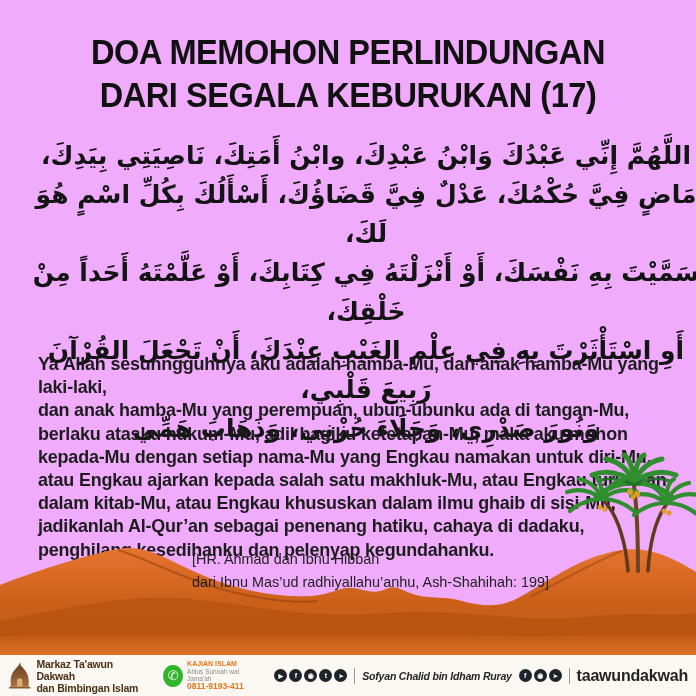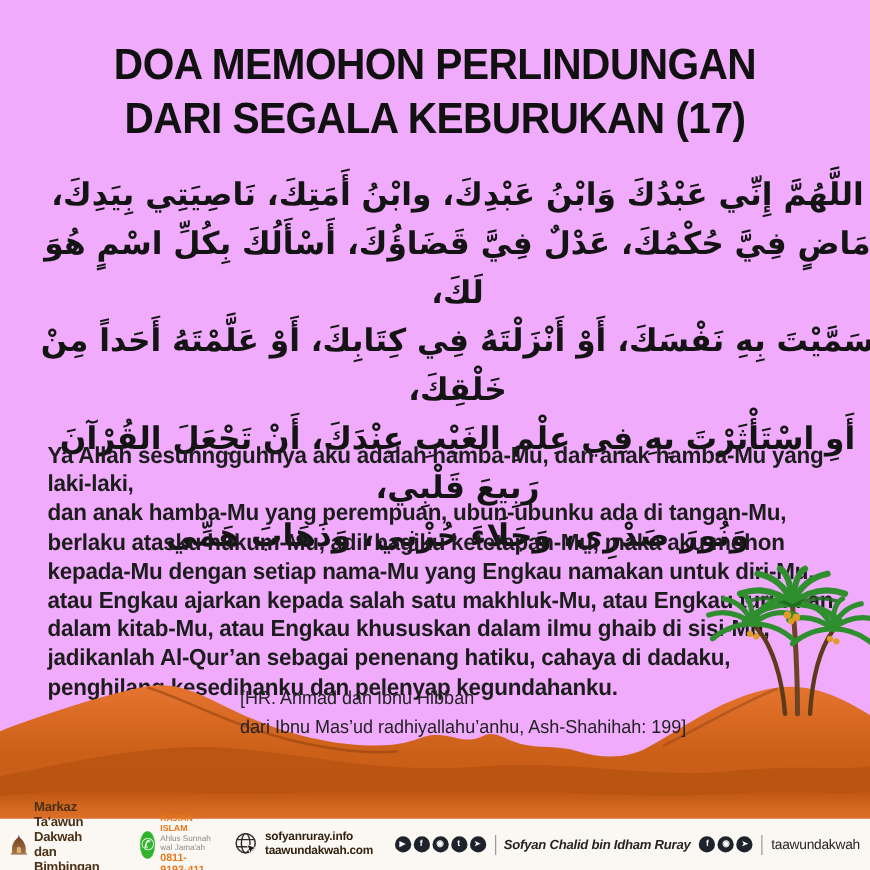--- a/index.html
+++ b/index.html
@@ -42,21 +42,21 @@
   .wa-num{color:#e8761b;font-weight:bold;font-size:8.5px;line-height:9px;}
   .web-text{color:#33220f;font-weight:bold;font-size:9.5px;line-height:10.5px;
             letter-spacing:-.2px;}
   .socials{display:flex;align-items:center;gap:2px;}
   .soc{width:13px;height:13px;border-radius:50%;background:#1e232b;color:#fff;
        display:flex;align-items:center;justify-content:center;font-size:7px;
        font-weight:bold;line-height:1;}
   .divider{width:1px;height:16px;background:#9a9a9a;}
   .author{color:#242424;font-weight:bold;font-size:10.5px;letter-spacing:-.2px;
           white-space:nowrap;font-style:italic;}
-  .handle{color:#242424;font-weight:normal;font-size:11px;letter-spacing:-.2px;
+  .handle{color:#242424;font-weight:bold;font-size:16px;letter-spacing:-.2px;
           white-space:nowrap;}
 </style>
 </head>
 <body>
 
 <div class="poster">
 
   <div class="title">
     <div>DOA MEMOHON PERLINDUNGAN</div>
     <div>DARI SEGALA KEBURUKAN (17)</div>
@@ -193,34 +193,20 @@
       <div class="wa-circle">
         <span>✆</span>
       </div>
       <div class="wa-text">
         <span class="wa-label">KAJIAN ISLAM</span>
         <span class="wa-sub">Ahlus Sunnah wal Jama'ah</span>
         <span class="wa-num">0811-9193-411</span>
       </div>
     </div>
 
-    <div class="badge" style="margin-left:10px;">
-      <svg width="21" height="21" viewBox="0 0 22 22">
-        <g fill="none" stroke="#2b2b2b" stroke-width="1.2">
-          <circle cx="10" cy="10" r="8"></circle>
-          <ellipse cx="10" cy="10" rx="3.6" ry="8"></ellipse>
-          <path d="M2.6,7 L17.4,7 M2.6,13 L17.4,13"></path>
-        </g>
-        <path d="M11,11 L19,14 L15.4,15.4 L14,19 Z" fill="#1c1c1c" stroke="#fff" stroke-width="0.8"></path>
-      </svg>
-      <div class="web-text">
-        <div>sofyanruray.info</div>
-        <div>taawundakwah.com</div>
-      </div>
-    </div>
 
     <div class="socials" style="margin-left:10px;">
       <div class="soc">
           <span style="font-size:6px;">▶</span>
         </div>
       <div class="soc">
           <span>f</span>
         </div>
       <div class="soc">
           <span>◉</span>

